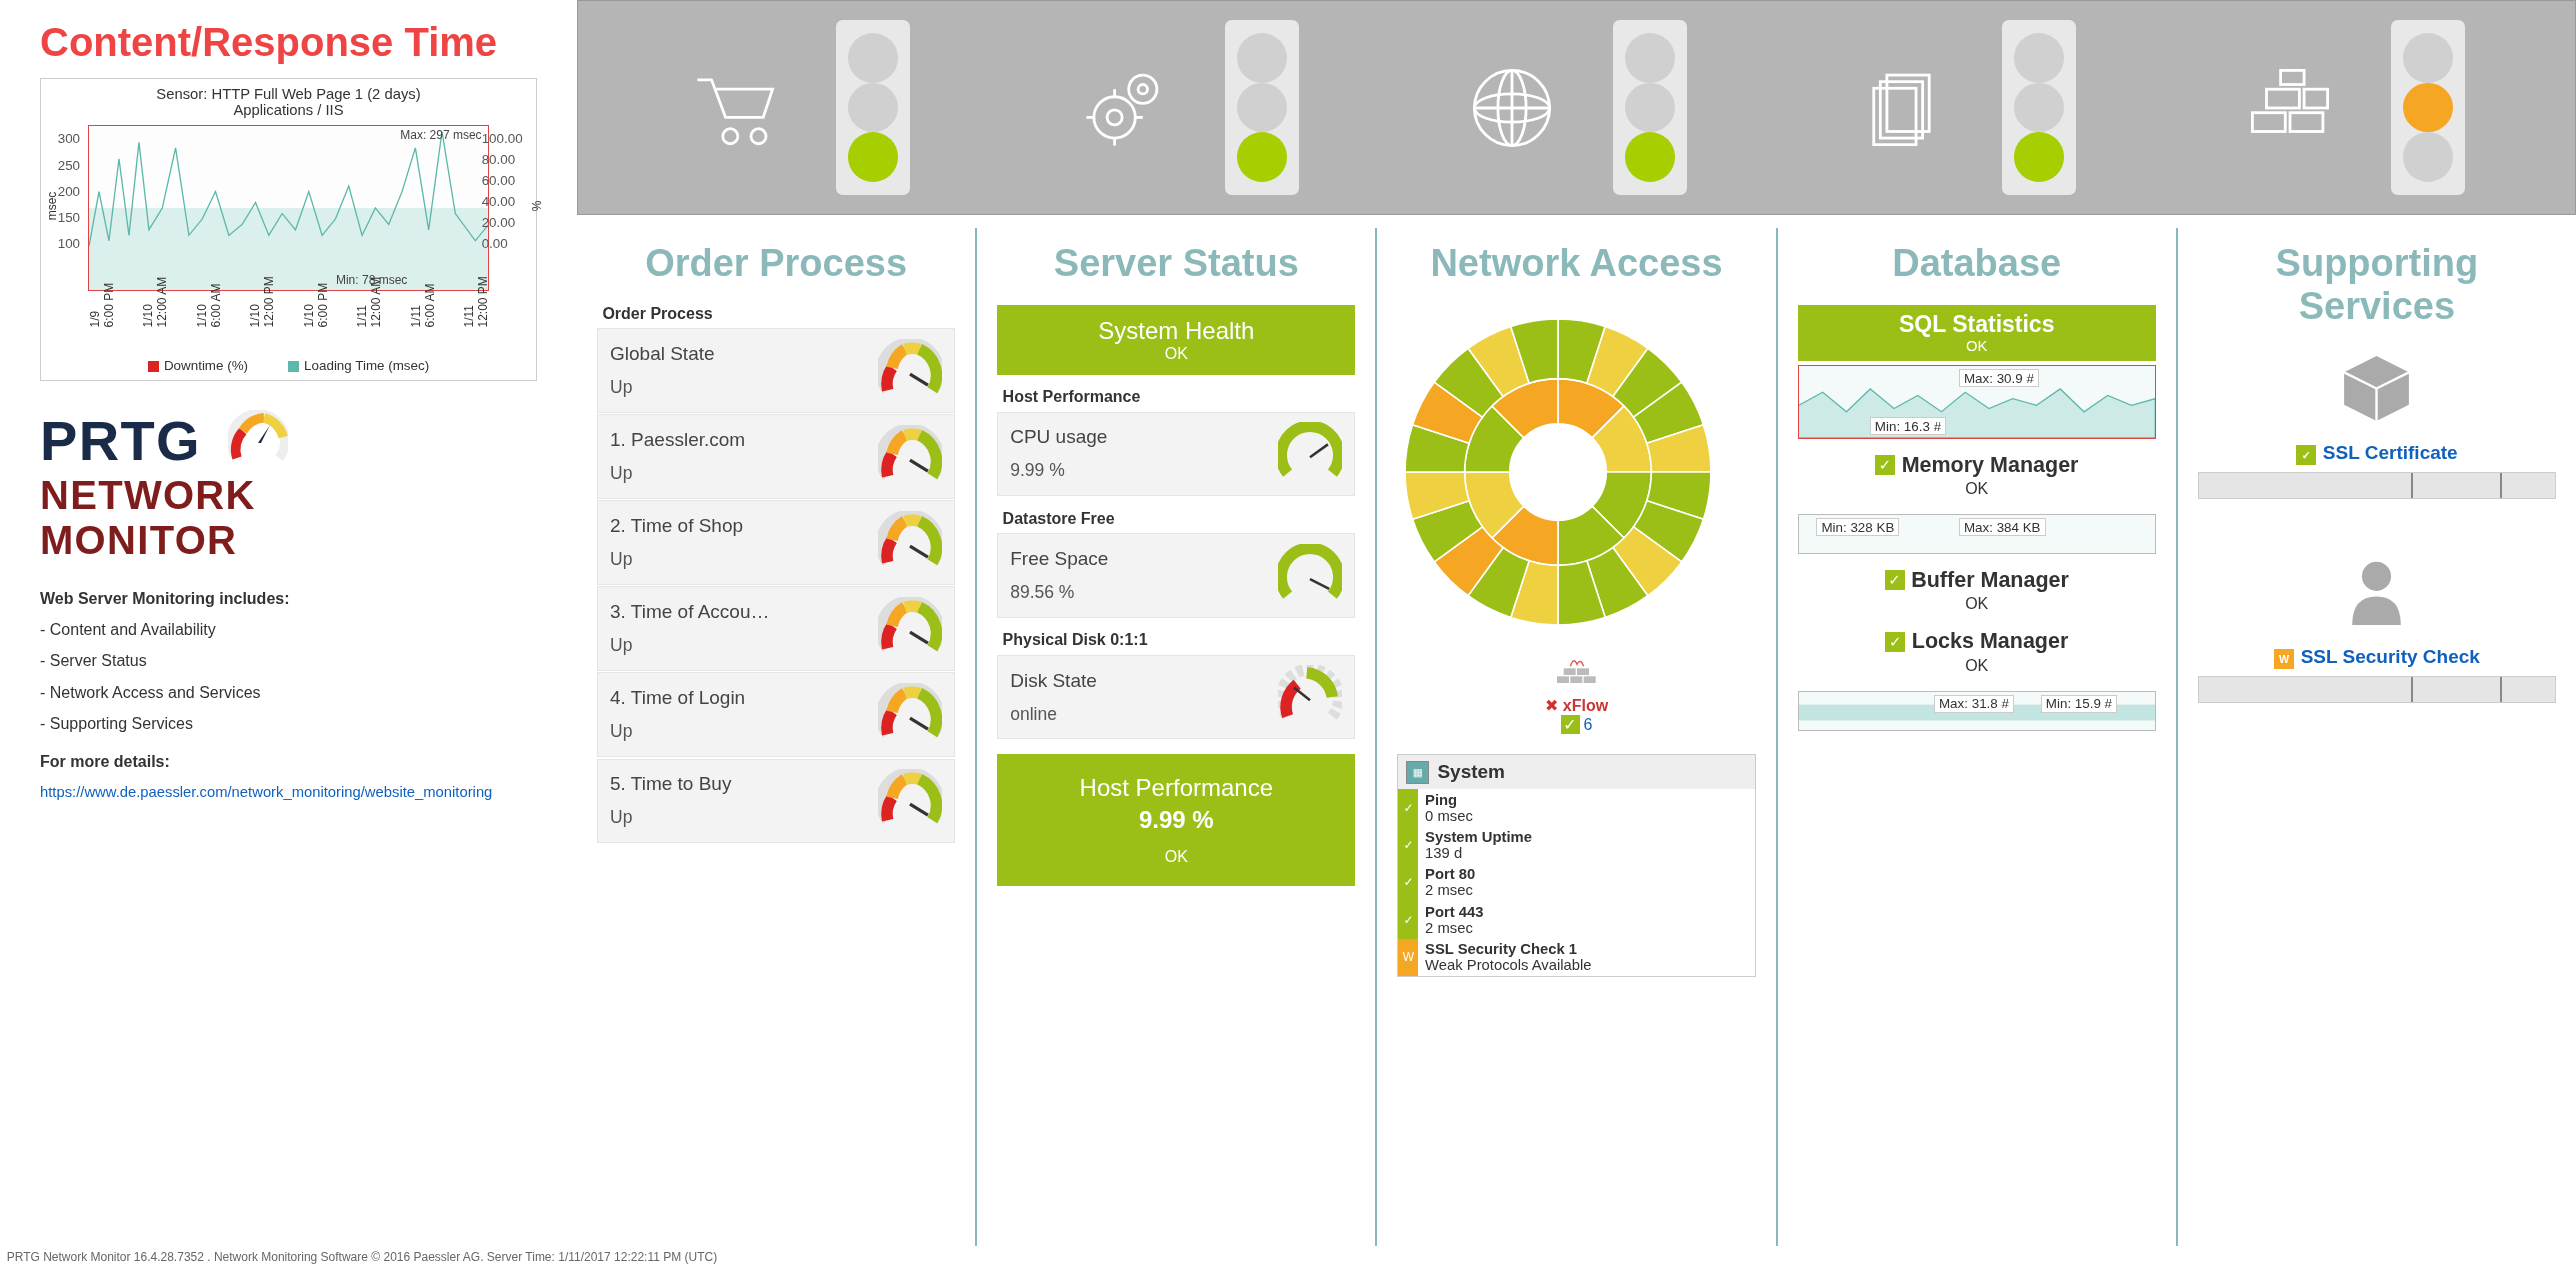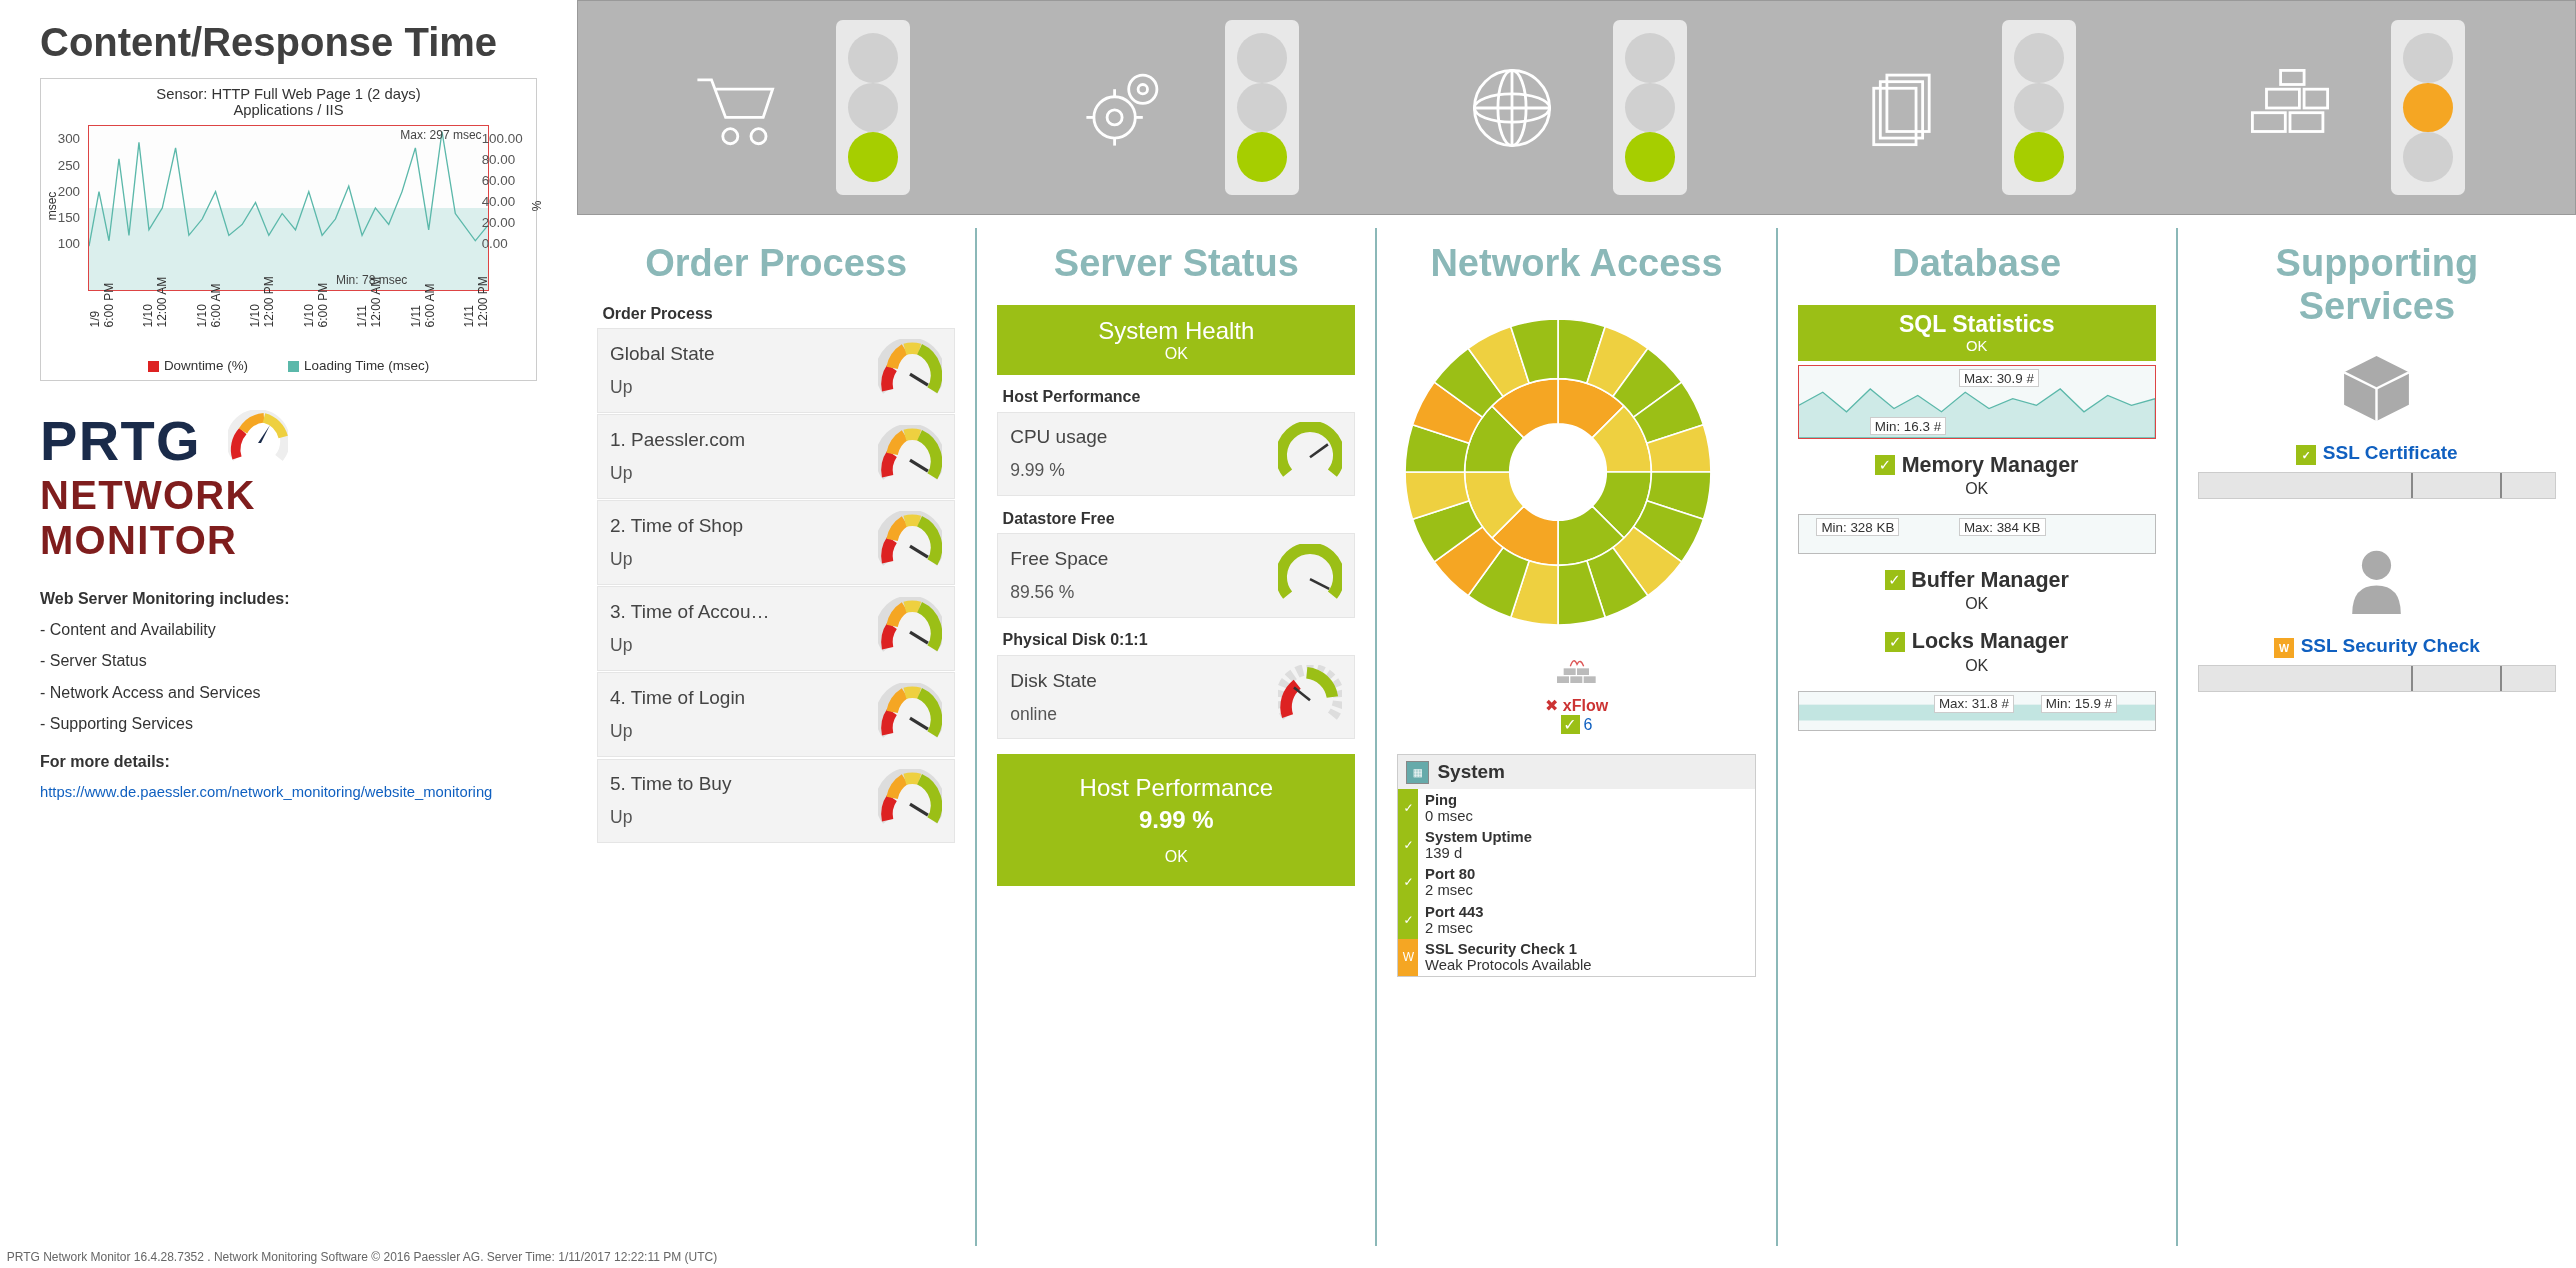--- a/index.html
+++ b/index.html
@@ -61,21 +61,21 @@
 .section:last-child { border-right: none; }
 .section-title {
   font-size: 38px; font-weight: 600;
   color: #8bb8b8; text-align: center;
   margin-bottom: 20px;
   white-space: pre-line;
 }
 
 
 .left-title {
-  font-size: 40px; font-weight: 700; color: #404040;
+  font-size: 40px; font-weight: 700; color: #ef4444;
   margin-bottom: 13.4px;
 }
 .chart-box {
   border: 0.7px solid #ccc; padding: 6.7px;
   position: relative; margin-bottom: 27px;
 }
 .chart-title { text-align: center; font-size: 14.8px; }
 .chart-sub { text-align: center; font-size: 14.8px; margin-bottom: 5.4px;}
 .chart-area {
   position: relative; height: 166px;
@@ -181,21 +181,21 @@
 .sunburst { width: 322px; height: 322px; margin: 6.7px auto 13.4px; }
 .xflow { text-align:center; font-size: 16px; }
 .xflow .lbl { color:#c33; font-weight:700; }
 .xflow .chk {
   display:inline-block; width:19px; height:19px; background:#9bbf16; color:#fff;
   line-height:19px; margin-right:4px;
 }
 .fw-icon { width:40px; height:34px; margin: 6.7px auto; display:block; }
 
 .sup-icon { width: 81px; height: 81px; fill:#aaa; display:block; margin: 13.4px auto; }
-.sup-item { text-align:center; margin-bottom: 42px; }
+.sup-item { text-align:center; margin-bottom: 53px; }
 .sup-item .chk {
   display:inline-block; width:20px; height:20px; color:#fff;
   line-height:20px; margin-right:6.7px; font-weight:700;
 }
 .sup-item .chk.g { background:#9bbf16; }
 .sup-item .chk.w { background:#f5a623; }
 .sup-item .nm { font-size: 19px; font-weight:700; color:#1060c0; }
 .sup-bar { height: 27px; background:#e5e5e5; border:0.7px solid #ccc; margin-top:6.7px; position:relative;}
 .sup-bar::after { content:""; position:absolute; right:15%; top:0; bottom:0; width:2px; background:#888;}
 .sup-bar::before { content:""; position:absolute; right:40%; top:0; bottom:0; width:2px; background:#888;}

